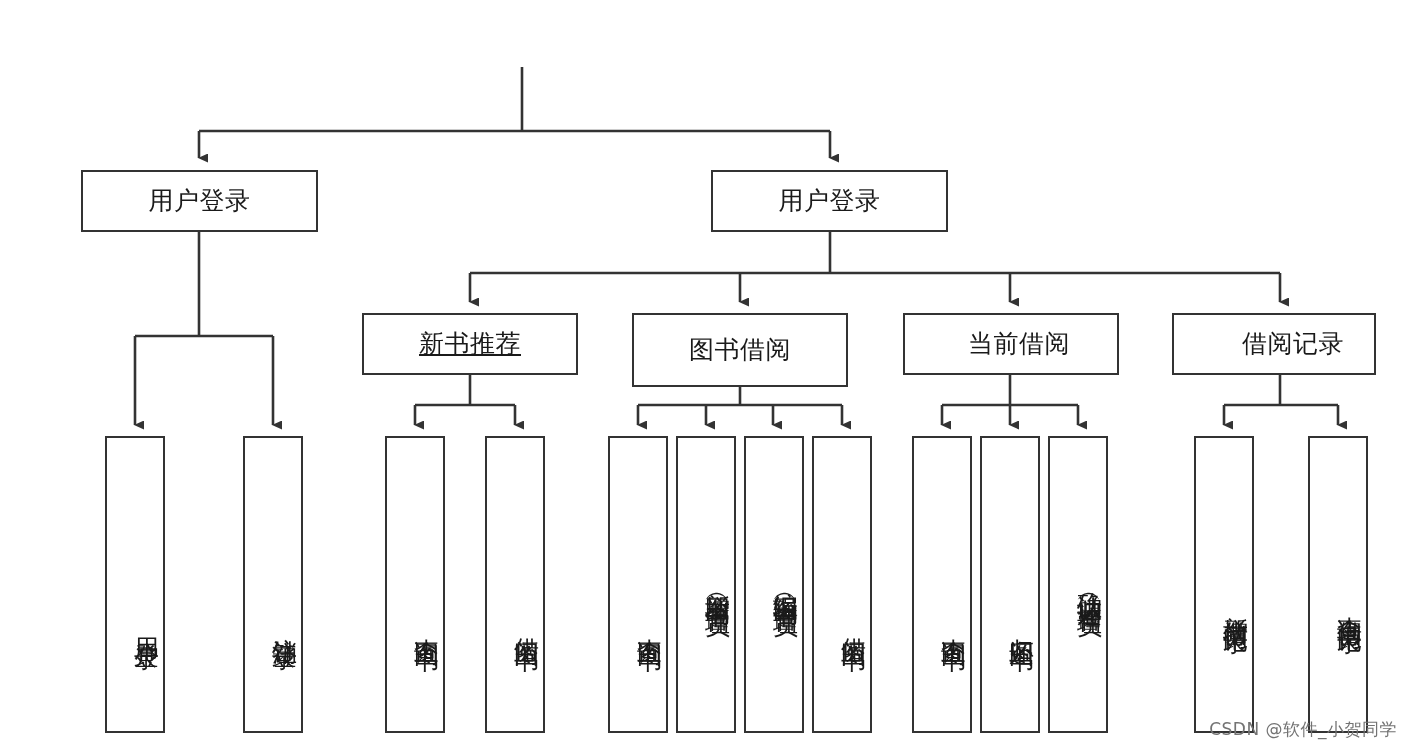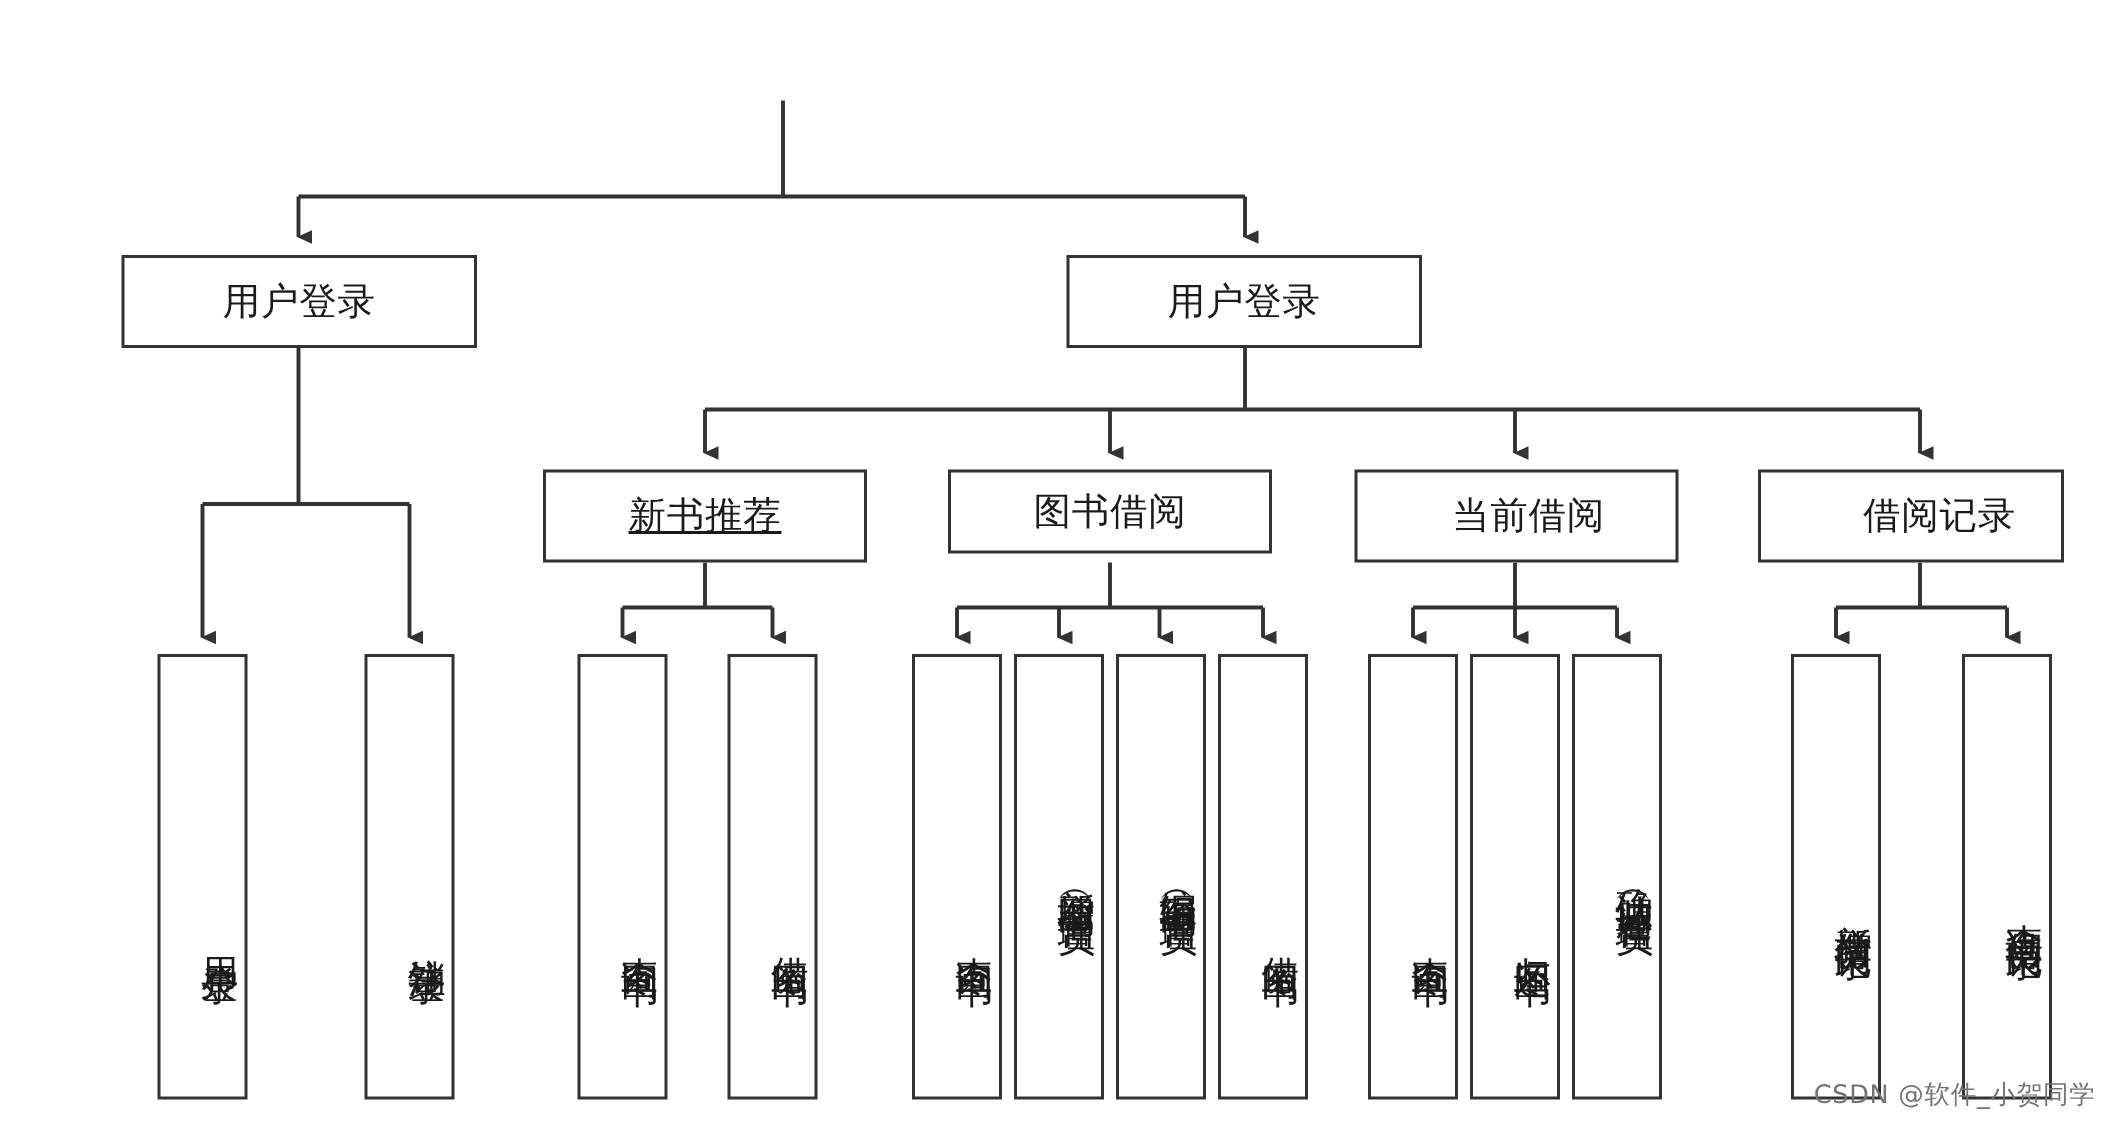--- a/index.html
+++ b/index.html
@@ -129,21 +129,21 @@
   <div class="node horizontal" style="left:81px; top:170px; width:237px; height:62px;">
     <span class="node-label">用户登录</span>
   </div>
   <div class="node horizontal" style="left:711px; top:170px; width:237px; height:62px;">
     <span class="node-label">用户登录</span>
   </div>
 
   <div class="node horizontal" style="left:362px; top:313px; width:216px; height:62px;text-decoration:underline;">
     <span class="node-label">新书推荐</span>
   </div>
-  <div class="node horizontal" style="left:632px; top:313px; width:216px; height:56px;">
+  <div class="node horizontal" style="left:632px; top:313px; width:216px; height:74px;">
     <span class="node-label">图书借阅</span>
   </div>
   <div class="node horizontal" style="left:903px; top:313px; width:216px; height:62px;padding-left:16px;">
     <span class="node-label">当前借阅</span>
   </div>
   <div class="node horizontal" style="left:1172px; top:313px; width:204px; height:62px;padding-left:38px;">
     <span class="node-label">借阅记录</span>
   </div>
 
   <div class="node vertical" style="left:105px; top:436px; width:60px; height:297px; padding-top:78px;">

